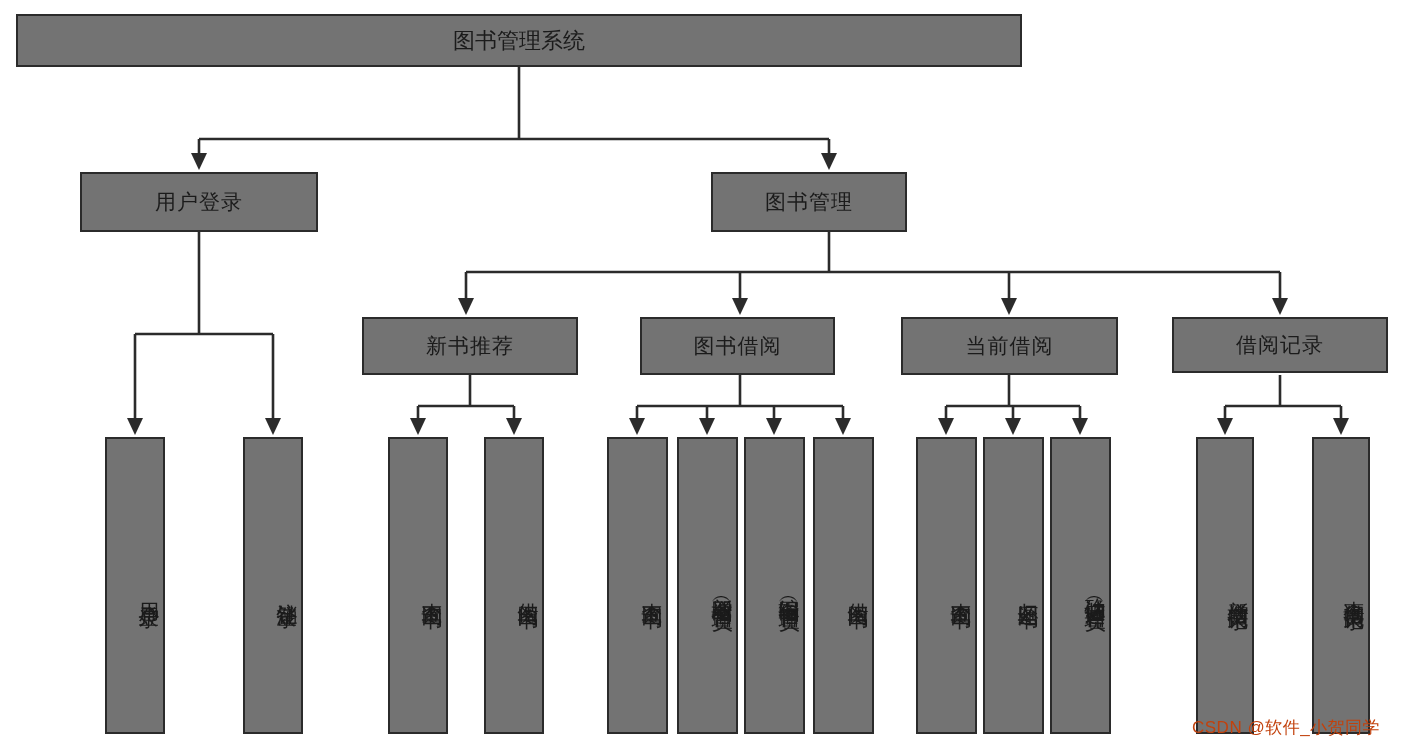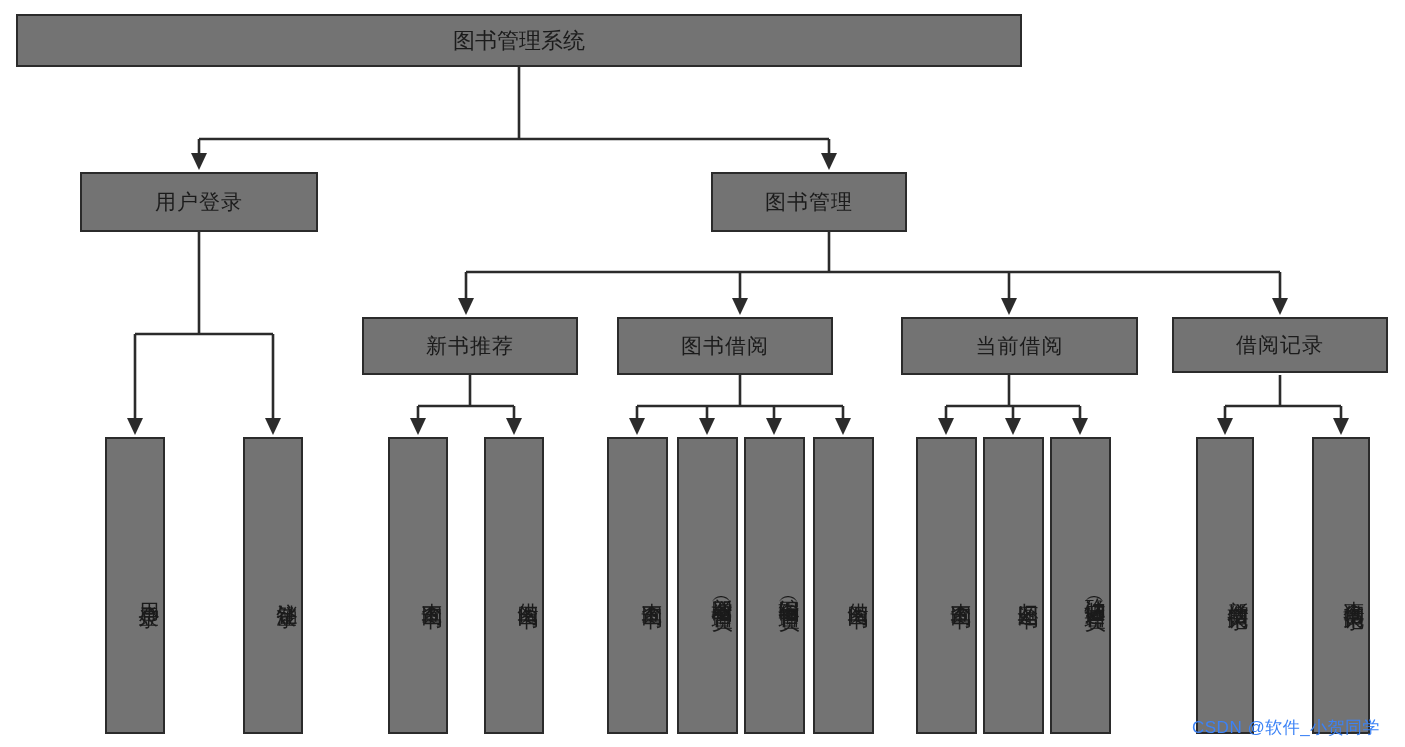--- a/index.html
+++ b/index.html
@@ -47,21 +47,21 @@
     letter-spacing: 2px;
     padding-top: 8px;
     align-items: flex-start;
     justify-content: center;
   }
   .node-box.root {
     font-size: 22px;
   }
   .watermark {
     position: absolute;
-    color: #3b82f6;
+    color: #c2410c;
     font-size: 17px;
     white-space: nowrap;
     letter-spacing: 0.5px;
   }
 </style>
 </head>
 <body>
 
 <div id="canvas">
 
@@ -127,24 +127,24 @@
   <div class="node-box horizontal" id="node-l1_0" style="left: 80px; top: 172px; width: 238px; height: 60px;">
     <span>用户登录</span>
   </div>
   <div class="node-box horizontal" id="node-l1_1" style="left: 711px; top: 172px; width: 196px; height: 60px;">
     <span>图书管理</span>
   </div>
 
   <div class="node-box horizontal" id="node-l2_0" style="left: 362px; top: 317px; width: 216px; height: 58px;">
     <span>新书推荐</span>
   </div>
-  <div class="node-box horizontal" id="node-l2_1" style="left: 617px; top: 317px; width: 216px; height: 58px;">
+  <div class="node-box horizontal" id="node-l2_1" style="left: 640px; top: 317px; width: 195px; height: 58px;">
     <span>图书借阅</span>
   </div>
-  <div class="node-box horizontal" id="node-l2_2" style="left: 901px; top: 317px; width: 237px; height: 58px;">
+  <div class="node-box horizontal" id="node-l2_2" style="left: 901px; top: 317px; width: 217px; height: 58px;">
     <span>当前借阅</span>
   </div>
   <div class="node-box horizontal" id="node-l2_3" style="left: 1172px; top: 317px; width: 216px; height: 56px;">
     <span>借阅记录</span>
   </div>
 
   <div class="node-box vertical" id="node-leaf_0" style="left: 105px; top: 437px; width: 60px; height: 297px;">
     <span>用户登录</span>
   </div>
   <div class="node-box vertical" id="node-leaf_1" style="left: 243px; top: 437px; width: 60px; height: 297px;">

